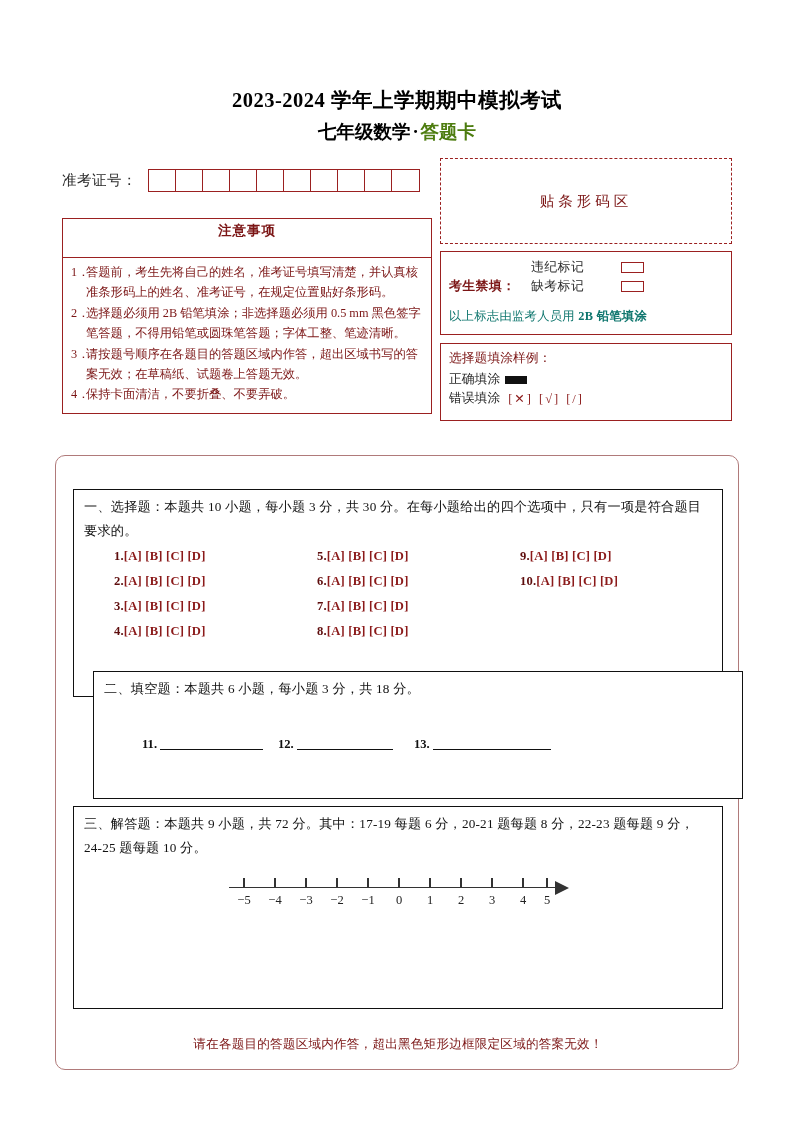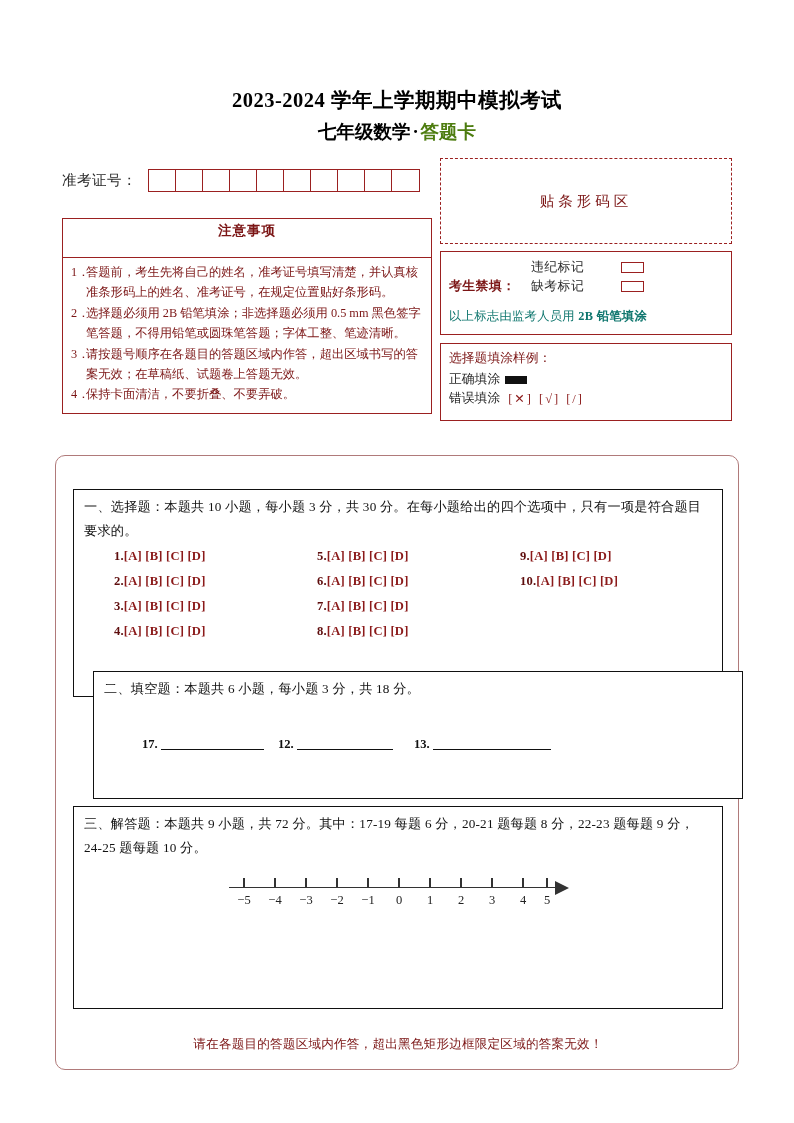--- a/index.html
+++ b/index.html
@@ -449,21 +449,21 @@
           <div class="choice-item"><span class="qn">10.</span><span>[A]  [B]  [C]  [D]</span></div>
         </div>
       </div>
     </div>
 
     <div class="block" id="block-blank">
       <div class="sec-head">二、填空题：本题共 6 小题，每小题 3 分，共 18 分。</div>
       <div class="blank-grid">
         <div class="blank-row">
           <div class="blank-item bi-1">
-              <span class="qn">17.</span>
+              <span class="qn">11.</span>
               <span class="ln"></span>
             </div>
           <div class="blank-item bi-2">
               <span class="qn">12.</span>
               <span class="ln"></span>
             </div>
           <div class="blank-item bi-3">
               <span class="qn">13.</span>
               <span class="ln"></span>
             </div>

